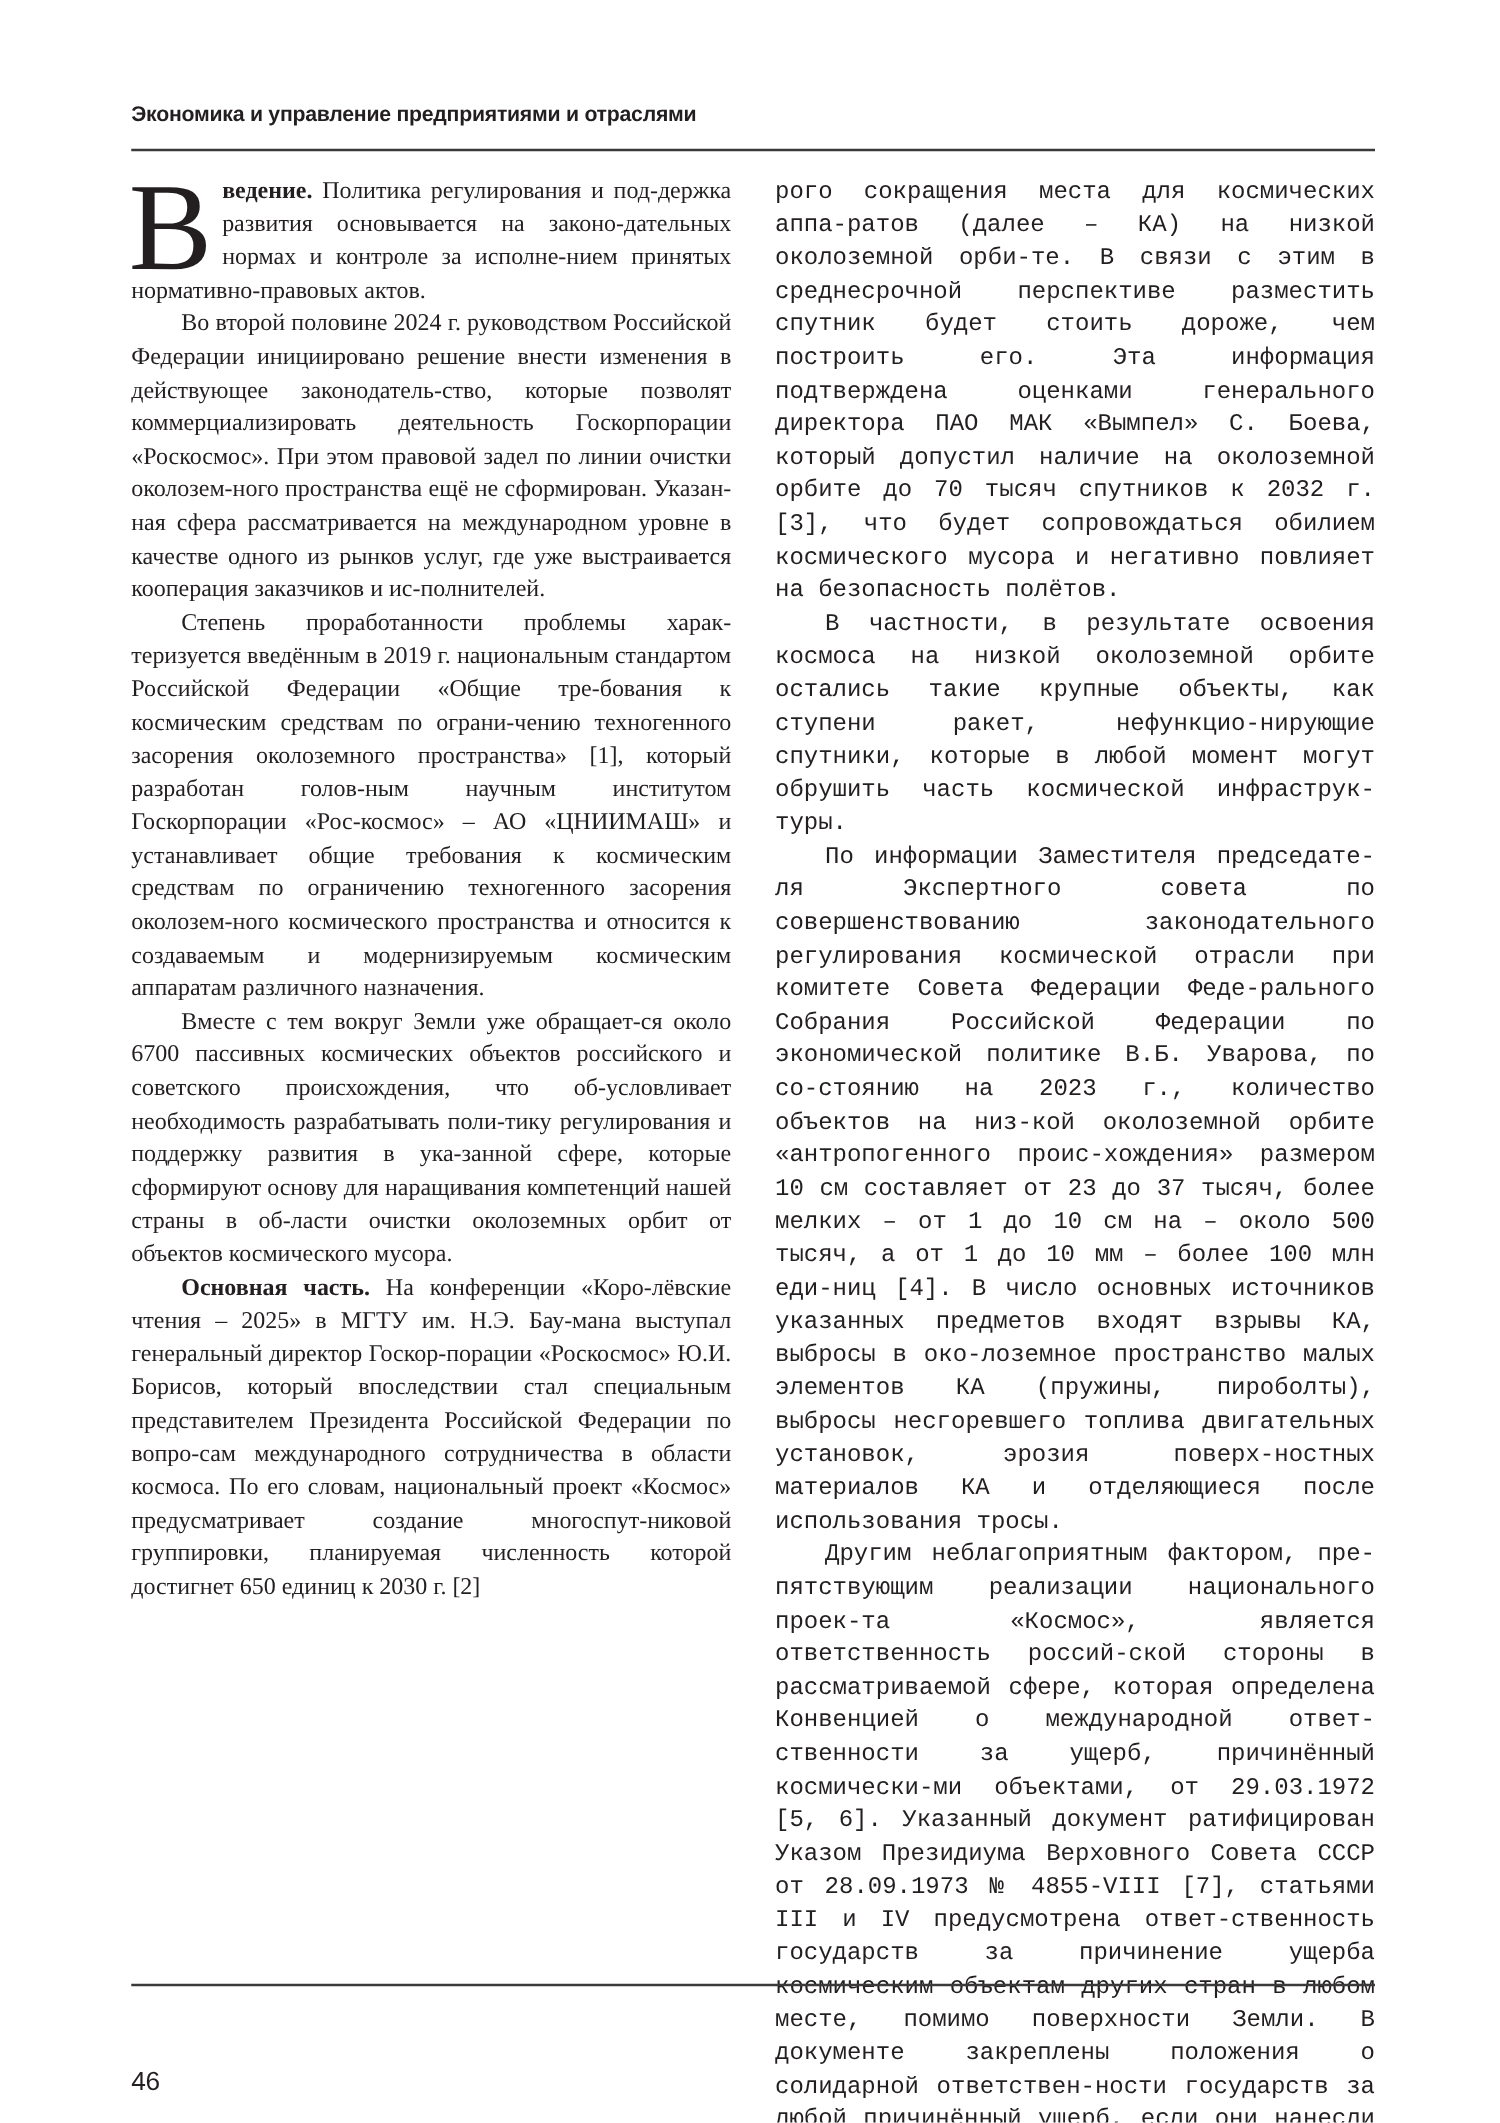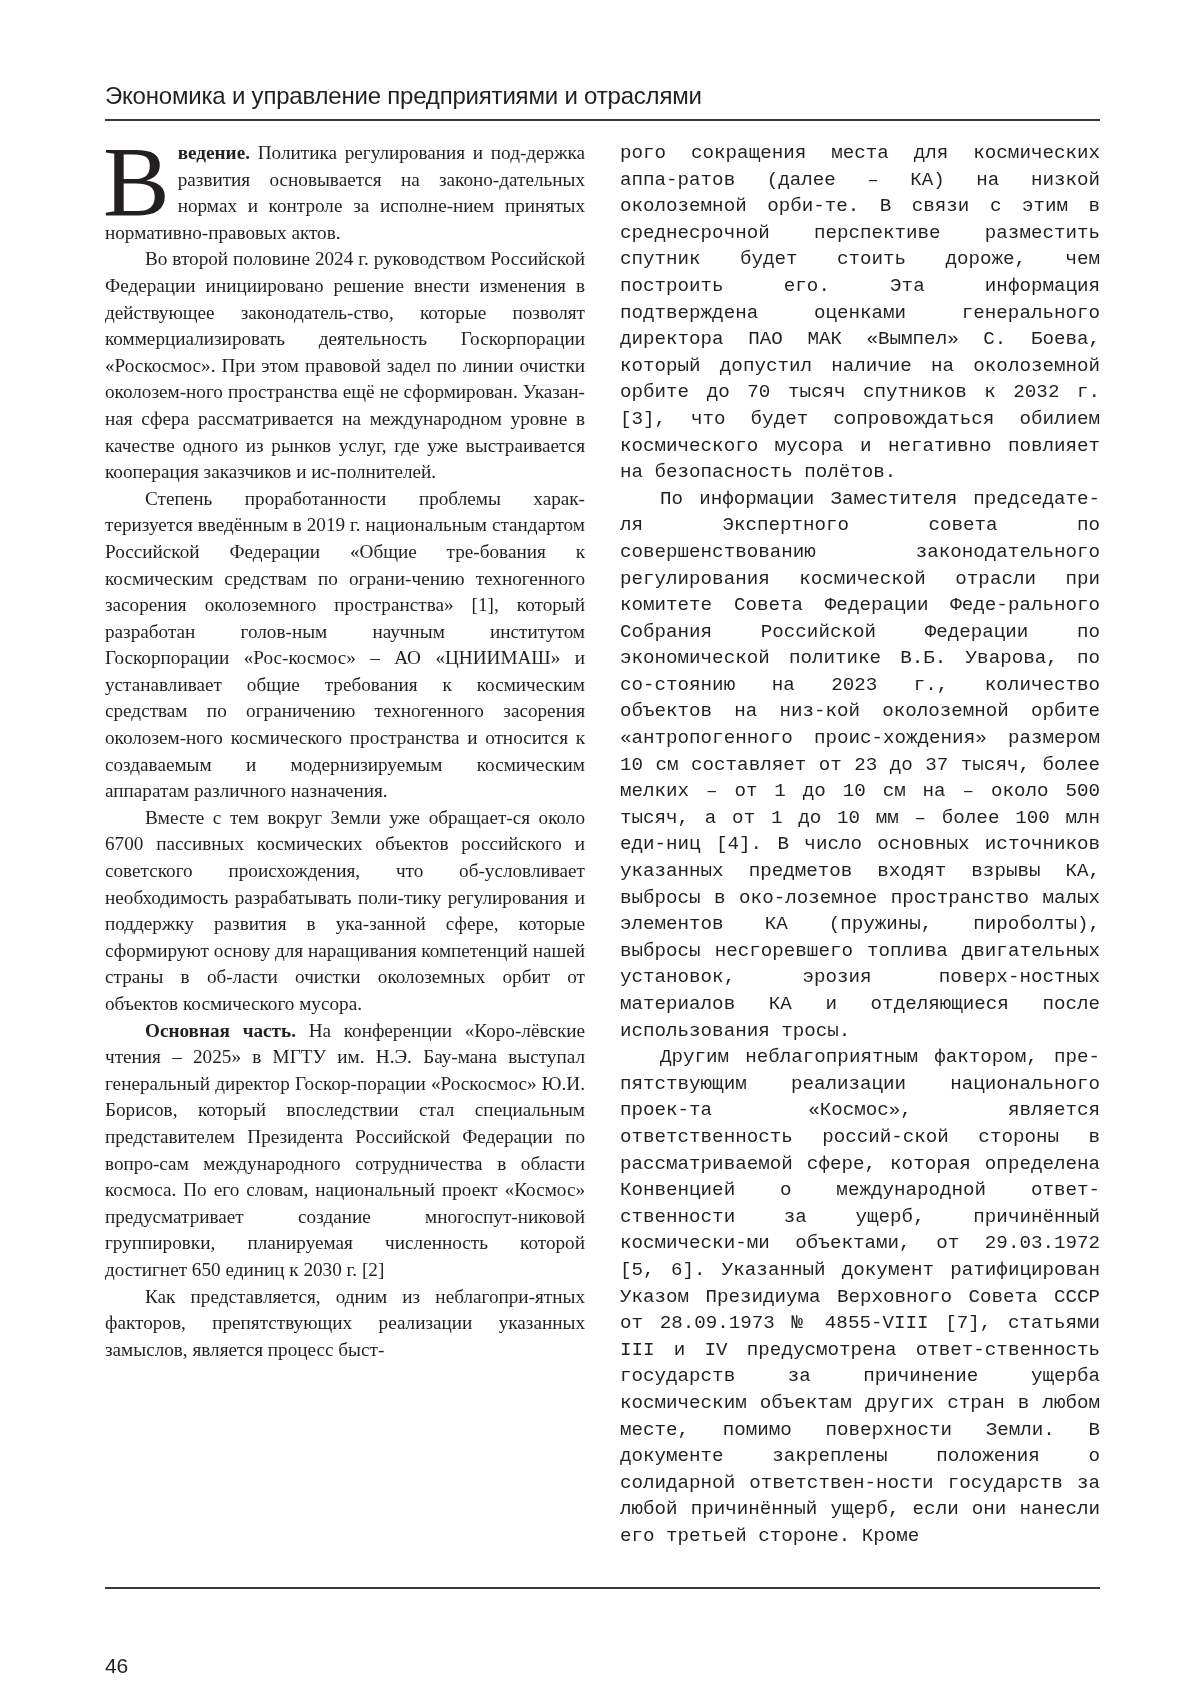--- a/index.html
+++ b/index.html
@@ -1,19 +1,19 @@
 <!DOCTYPE html>
 <html><head>
 <meta charset="utf-8">
 <style>
   html, body { margin: 0; padding: 0; background: #ffffff; }
   body { width: 1200px; height: 1698px; position: relative; overflow: hidden; color: #231f20; }
   .running-head {
     position: absolute; left: 105px; top: 82px; width: 995px;
-    font-family: "Liberation Sans", sans-serif; font-weight: normal; font-size: 24px;
+    font-family: "Liberation Sans", sans-serif; font-weight: bold; font-size: 17px;
     letter-spacing: -0.2px; color: #231f20;
   }
   .rule-top { position: absolute; left: 105px; top: 119px; width: 995px; height: 2px; background: #3a3a3a; }
   .rule-bottom { position: absolute; left: 105px; top: 1587px; width: 995px; height: 2px; background: #3a3a3a; }
   .col {
     position: absolute; top: 140px; width: 480px;
     font-family: "Liberation Serif", serif; font-size: 19.2px; line-height: 26.6px;
     text-align: justify; hyphens: manual; color: #231f20;
   }
   .col-left { left: 105px; }
@@ -38,25 +38,25 @@
 <div class="rule-top"></div>
 
 <div class="col col-left">
   <p class="noindent">
     <span class="dropcap">В</span><span class="bold">ведение.</span><span> Политика регулирования и под-держка развития основывается на законо-дательных нормах и контроле за исполне-нием принятых нормативно-правовых актов.</span>
   </p>
   <p>Во второй половине 2024 г. руководством Российской Федерации инициировано решение внести изменения в действующее законодатель-ство, которые позволят коммерциализировать деятельность Госкорпорации «Роскосмос». При этом правовой задел по линии очистки околозем-ного пространства ещё не сформирован. Указан-ная сфера рассматривается на международном уровне в качестве одного из рынков услуг, где уже выстраивается кооперация заказчиков и ис-полнителей.</p>
   <p>Степень проработанности проблемы харак-теризуется введённым в 2019 г. национальным стандартом Российской Федерации «Общие тре-бования к космическим средствам по ограни-чению техногенного засорения околоземного пространства» [1], который разработан голов-ным научным институтом Госкорпорации «Рос-космос» – АО «ЦНИИМАШ» и устанавливает общие требования к космическим средствам по ограничению техногенного засорения околозем-ного космического пространства и относится к создаваемым и модернизируемым космическим аппаратам различного назначения.</p>
   <p>Вместе с тем вокруг Земли уже обращает-ся около 6700 пассивных космических объектов российского и советского происхождения, что об-условливает необходимость разрабатывать поли-тику регулирования и поддержку развития в ука-занной сфере, которые сформируют основу для наращивания компетенций нашей страны в об-ласти очистки околоземных орбит от объектов космического мусора.</p>
   <p><span class="bold">Основная часть.</span><span> На конференции «Коро-лёвские чтения – 2025» в МГТУ им. Н.Э. Бау-мана выступал генеральный директор Госкор-порации «Роскосмос» Ю.И. Борисов, который впоследствии стал специальным представителем Президента Российской Федерации по вопро-сам международного сотрудничества в области космоса. По его словам, национальный проект «Космос» предусматривает создание многоспут-никовой группировки, планируемая численность которой достигнет 650 единиц к 2030 г. [2]</span></p>
-  <p>Как представляется, одним из неблагопри-ятных факторов, препятствующих реализации указанных замыслов, является процесс быст-</p>
 </div>
 
 <div class="col col-right">
   <p class="noindent">рого сокращения места для космических аппа-ратов (далее – КА) на низкой околоземной орби-те. В связи с этим в среднесрочной перспективе разместить спутник будет стоить дороже, чем построить его. Эта информация подтверждена оценками генерального директора ПАО МАК «Вымпел» С. Боева, который допустил наличие на околоземной орбите до 70 тысяч спутников к 2032 г. [3], что будет сопровождаться обилием космического мусора и негативно повлияет на безопасность полётов.</p>
+  <p>В частности, в результате освоения космоса на низкой околоземной орбите остались такие крупные объекты, как ступени ракет, нефункцио-нирующие спутники, которые в любой момент могут обрушить часть космической инфраструк-туры.</p>
   <p>По информации Заместителя председате-ля Экспертного совета по совершенствованию законодательного регулирования космической отрасли при комитете Совета Федерации Феде-рального Собрания Российской Федерации по экономической политике В.Б. Уварова, по со-стоянию на 2023 г., количество объектов на низ-кой околоземной орбите «антропогенного проис-хождения» размером 10 см составляет от 23 до 37 тысяч, более мелких – от 1 до 10 см на – около 500 тысяч, а от 1 до 10 мм – более 100 млн еди-ниц [4]. В число основных источников указанных предметов входят взрывы КА, выбросы в око-лоземное пространство малых элементов КА (пружины, пироболты), выбросы несгоревшего топлива двигательных установок, эрозия поверх-ностных материалов КА и отделяющиеся после использования тросы.</p>
   <p>Другим неблагоприятным фактором, пре-пятствующим реализации национального проек-та «Космос», является ответственность россий-ской стороны в рассматриваемой сфере, которая определена Конвенцией о международной ответ-ственности за ущерб, причинённый космически-ми объектами, от 29.03.1972 [5, 6]. Указанный документ ратифицирован Указом Президиума Верховного Совета СССР от 28.09.1973 № 4855-VIII [7], статьями III и IV предусмотрена ответ-ственность государств за причинение ущерба космическим объектам других стран в любом месте, помимо поверхности Земли. В документе закреплены положения о солидарной ответствен-ности государств за любой причинённый ущерб, если они нанесли его третьей стороне. Кроме</p>
 </div>
 
 <div class="rule-bottom"></div>
 <div class="footer">
   <span>46</span>
 </div>
 
 </body></html>

